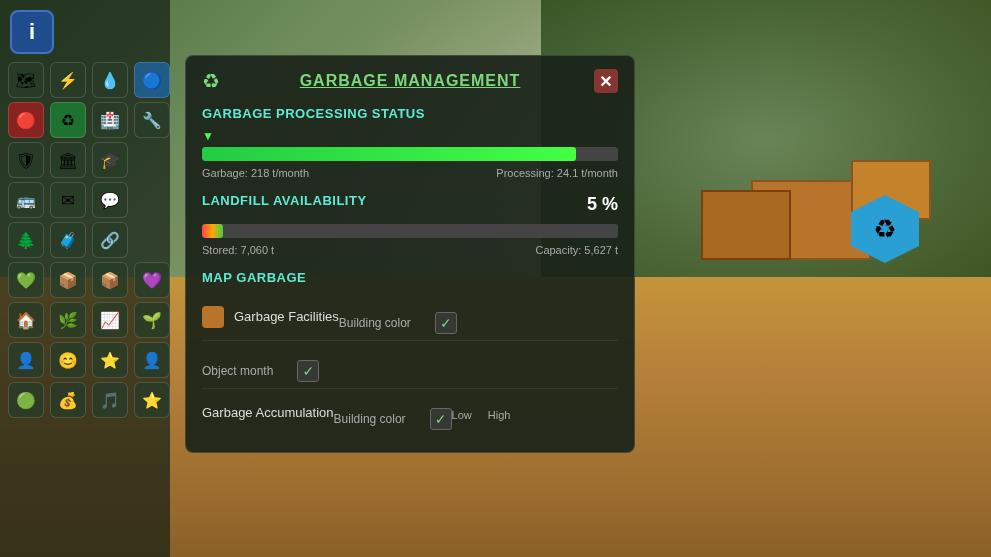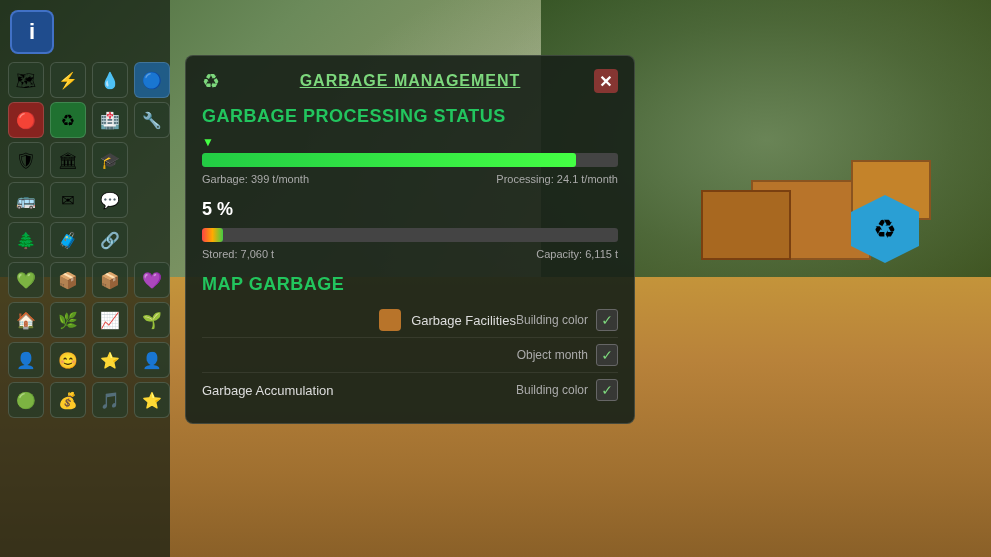--- a/index.html
+++ b/index.html
@@ -181,23 +181,23 @@
       display: flex;
       align-items: center;
       justify-content: center;
       cursor: pointer;
       font-size: 16px;
       font-weight: bold;
       color: white;
     }
 
     .section-title {
-      font-size: 18px;
+      font-size: 13px;
       font-weight: bold;
-      color: #22c55e;
+      color: #5eead4;
       margin-bottom: 8px;
       letter-spacing: 0.5px;
     }
 
     .progress-bar-container {
       width: 100%;
       height: 14px;
       background: #444;
       border-radius: 3px;
       overflow: hidden;
@@ -246,21 +246,21 @@
       margin-right: 4px;
     }
 
     .map-legend-section {
       margin-top: 4px;
     }
 
     .legend-item {
       display: flex;
       align-items: center;
-      justify-content: flex-end;
+      justify-content: flex-start;
       padding: 6px 0;
       border-bottom: 1px solid rgba(255,255,255,0.08);
     }
 
     .legend-left {
       display: flex;
       align-items: center;
       gap: 10px;
     }
 
@@ -272,23 +272,24 @@
     }
 
     .legend-label {
       font-size: 13px;
       color: #ddd;
     }
 
     .legend-right {
       display: flex;
       align-items: center;
-      gap: 8px;
+      gap: 24px;
       font-size: 12px;
       color: #aaa;
+      margin-top: 13px;
     }
 
     .legend-checkbox {
       width: 22px;
       height: 22px;
       border: 1px solid #666;
       border-radius: 3px;
       background: rgba(60,60,60,0.8);
       display: flex;
       align-items: center;
@@ -310,21 +311,21 @@
 
     .gradient-bar {
       flex: 1;
       height: 10px;
       background: linear-gradient(to right, #22cc44, #88cc22, #cccc22, #cc8822, #cc4422, #cc2222);
       border-radius: 3px;
     }
 
     .legend-item-accumulation {
       display: flex;
-      flex-direction: column;
+      flex-direction: row;
       padding: 6px 0;
     }
 
     .legend-item-acc-row {
       display: flex;
       align-items: center;
       justify-content: space-between;
     }
   </style>
 </head>
@@ -434,35 +435,36 @@
 
   <div>
     <div class="section-title">GARBAGE PROCESSING STATUS</div>
     <div style="display:flex; align-items:center; margin-bottom:4px;">
       <span class="arrow-down">▼</span>
     </div>
     <div class="progress-bar-container">
       <div class="progress-bar-fill progress-fill-green" style="width: 90%;"></div>
     </div>
     <div class="progress-labels">
-      <span>Garbage: 399 t/month</span>
+      <span>Garbage: 218 t/month</span>
       <span>Processing: 24.1 t/month</span>
     </div>
   </div>
 
   <div>
     <div class="landfill-header">
+      <div class="section-title">LANDFILL AVAILABILITY</div>
       <div class="landfill-percent">5 %</div>
     </div>
     <div class="progress-bar-container">
       <div class="progress-bar-fill progress-fill-landfill"></div>
     </div>
     <div class="progress-labels">
       <span>Stored: 7,060 t</span>
-      <span>Capacity: 6,115 t</span>
+      <span>Capacity: 5,627 t</span>
     </div>
   </div>
 
   <div class="map-legend-section">
     <div class="section-title">MAP GARBAGE</div>
 
     <div class="legend-item">
       <div class="legend-left">
         <div class="legend-color-box" style="background: #b8742a;"></div>
         <span class="legend-label">Garbage Facilities</span>
@@ -481,15 +483,20 @@
     </div>
 
     <div class="legend-item-accumulation">
       <div class="legend-item-acc-row">
         <span class="legend-label">Garbage Accumulation</span>
         <div class="legend-right">
           <span>Building color</span>
           <div class="legend-checkbox">✓</div>
         </div>
       </div>
+      <div class="accumulation-bar">
+        <span>Low</span>
+        <div class="gradient-bar"></div>
+        <span>High</span>
+      </div>
     </div>
   </div>
 </div>
 
 </body></html>

